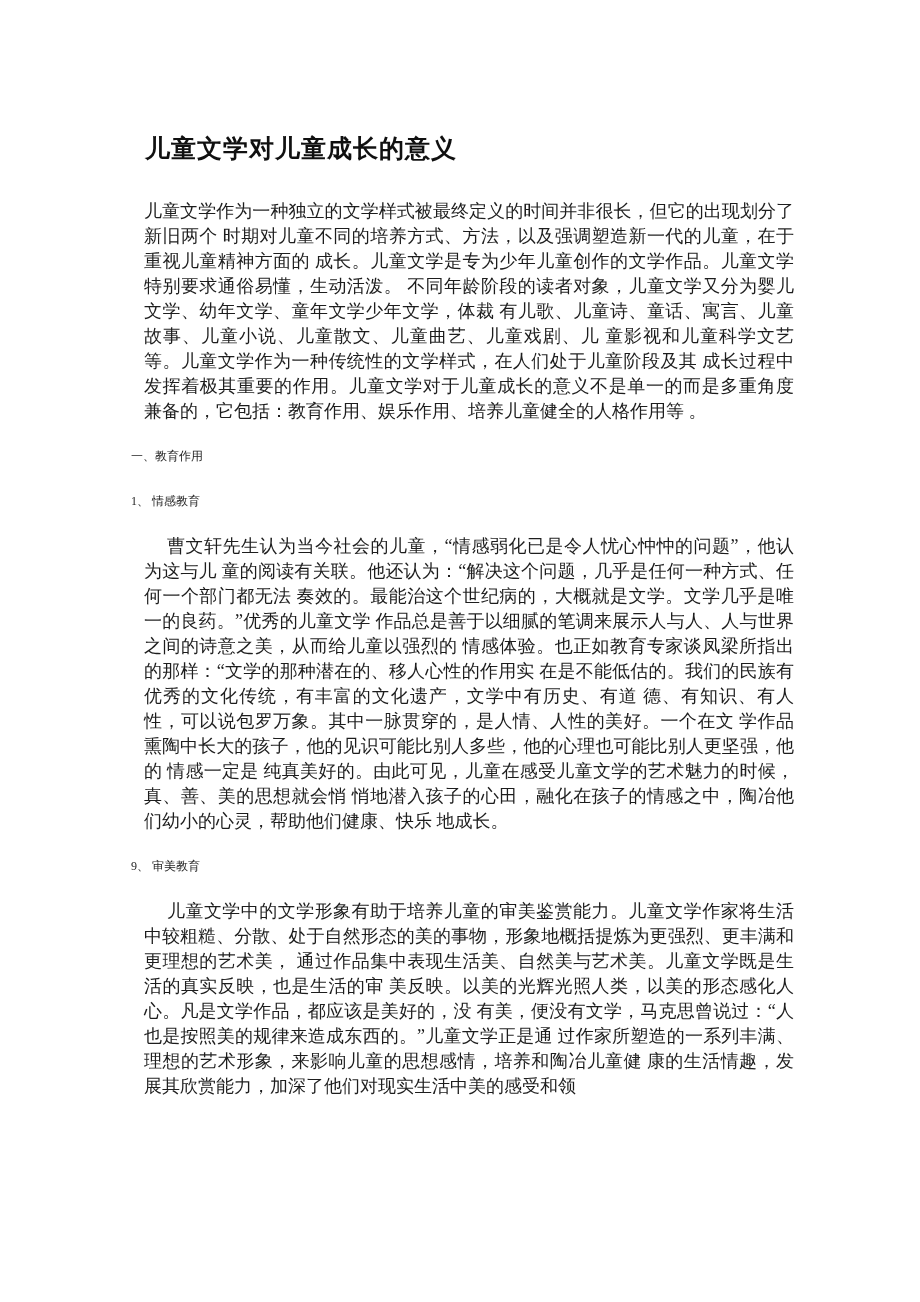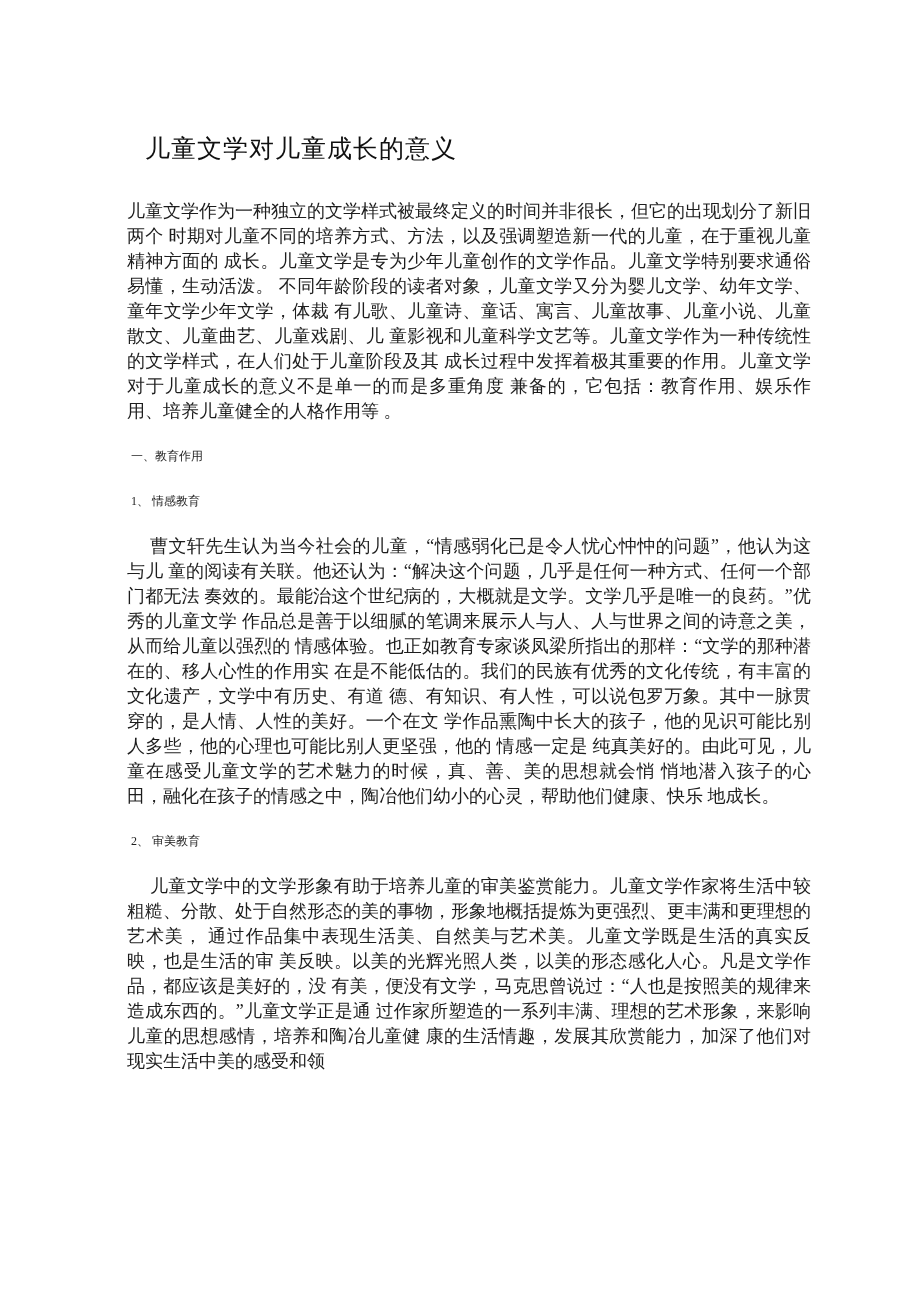--- a/index.html
+++ b/index.html
@@ -16,32 +16,32 @@
   }
   .page {
     box-sizing: border-box;
     width: 920px;
     height: 1302px;
     padding: 133px 109px 0 127px;
     background: #ffffff;
   }
   .doc-title {
     font-family: "Liberation Sans", "DejaVu Sans", sans-serif;
-    font-weight: 400;
+    font-weight: 700;
     font-size: 25px;
     line-height: 30px;
     color: #101010;
     margin: 0 0 36px 18px;
     letter-spacing: 1px;
   }
   .para {
     font-size: 18px;
     line-height: 25px;
     text-align: justify;
-    margin: 0;
+    margin: 17px;
     word-break: break-all;
   }
   .para.indent {
     text-indent: 23px;
   }
   .section-heading {
     font-size: 12px;
     font-weight: 400;
     line-height: 25px;
     margin: 20px 0 20px 4px;
@@ -57,17 +57,17 @@
 
   <p class="para">儿童文学作为一种独立的文学样式被最终定义的时间并非很长，但它的出现划分了新旧两个 时期对儿童不同的培养方式、方法，以及强调塑造新一代的儿童，在于重视儿童精神方面的 成长。儿童文学是专为少年儿童创作的文学作品。儿童文学特别要求通俗易懂，生动活泼。 不同年龄阶段的读者对象，儿童文学又分为婴儿文学、幼年文学、童年文学少年文学，体裁 有儿歌、儿童诗、童话、寓言、儿童故事、儿童小说、儿童散文、儿童曲艺、儿童戏剧、儿 童影视和儿童科学文艺等。儿童文学作为一种传统性的文学样式，在人们处于儿童阶段及其 成长过程中发挥着极其重要的作用。儿童文学对于儿童成长的意义不是单一的而是多重角度 兼备的，它包括：教育作用、娱乐作用、培养儿童健全的人格作用等 。</p>
 
   <h2 class="section-heading">一、教育作用</h2>
 
 
   <h2 class="section-heading">1、 情感教育</h2>
 
   <p class="para indent">曹文轩先生认为当今社会的儿童，“情感弱化已是令人忧心忡忡的问题”，他认为这与儿 童的阅读有关联。他还认为：“解决这个问题，几乎是任何一种方式、任何一个部门都无法 奏效的。最能治这个世纪病的，大概就是文学。文学几乎是唯一的良药。”优秀的儿童文学 作品总是善于以细腻的笔调来展示人与人、人与世界之间的诗意之美，从而给儿童以强烈的 情感体验。也正如教育专家谈凤梁所指出的那样：“文学的那种潜在的、移人心性的作用实 在是不能低估的。我们的民族有优秀的文化传统，有丰富的文化遗产，文学中有历史、有道 德、有知识、有人性，可以说包罗万象。其中一脉贯穿的，是人情、人性的美好。一个在文 学作品熏陶中长大的孩子，他的见识可能比别人多些，他的心理也可能比别人更坚强，他的 情感一定是 纯真美好的。由此可见，儿童在感受儿童文学的艺术魅力的时候，真、善、美的思想就会悄 悄地潜入孩子的心田，融化在孩子的情感之中，陶冶他们幼小的心灵，帮助他们健康、快乐 地成长。</p>
 
-  <h2 class="section-heading">2、 审美教育</h2>
+  <h2 class="section-heading">9、 审美教育</h2>
 
   <p class="para indent">儿童文学中的文学形象有助于培养儿童的审美鉴赏能力。儿童文学作家将生活中较粗糙、分散、处于自然形态的美的事物，形象地概括提炼为更强烈、更丰满和更理想的艺术美， 通过作品集中表现生活美、自然美与艺术美。儿童文学既是生活的真实反映，也是生活的审 美反映。以美的光辉光照人类，以美的形态感化人心。凡是文学作品，都应该是美好的，没 有美，便没有文学，马克思曾说过：“人也是按照美的规律来造成东西的。”儿童文学正是通 过作家所塑造的一系列丰满、理想的艺术形象，来影响儿童的思想感情，培养和陶冶儿童健 康的生活情趣，发展其欣赏能力，加深了他们对现实生活中美的感受和领</p>
 
 </div>
 
 </body></html>

